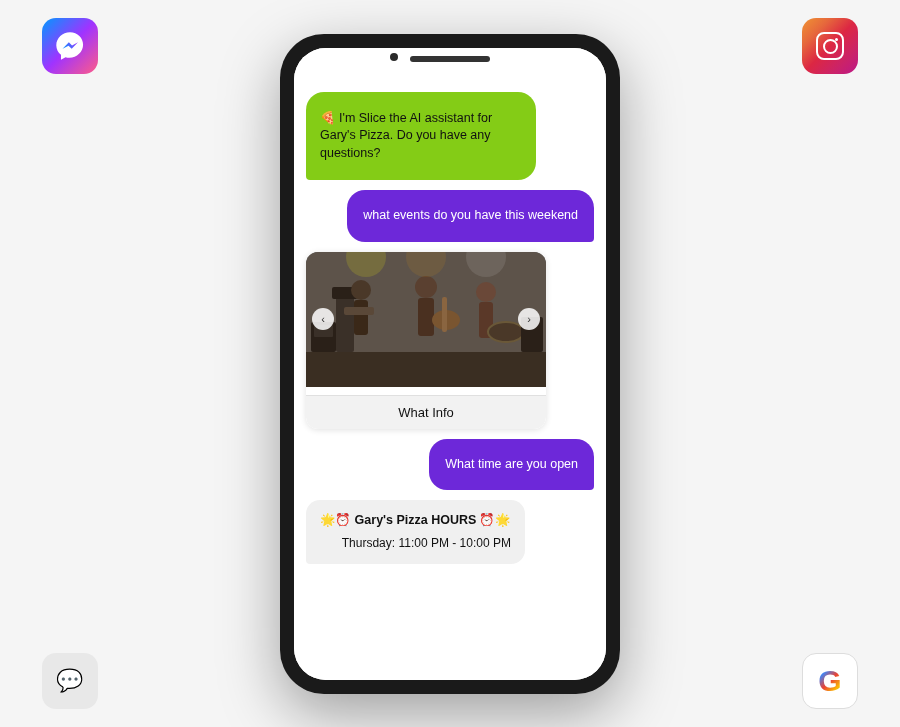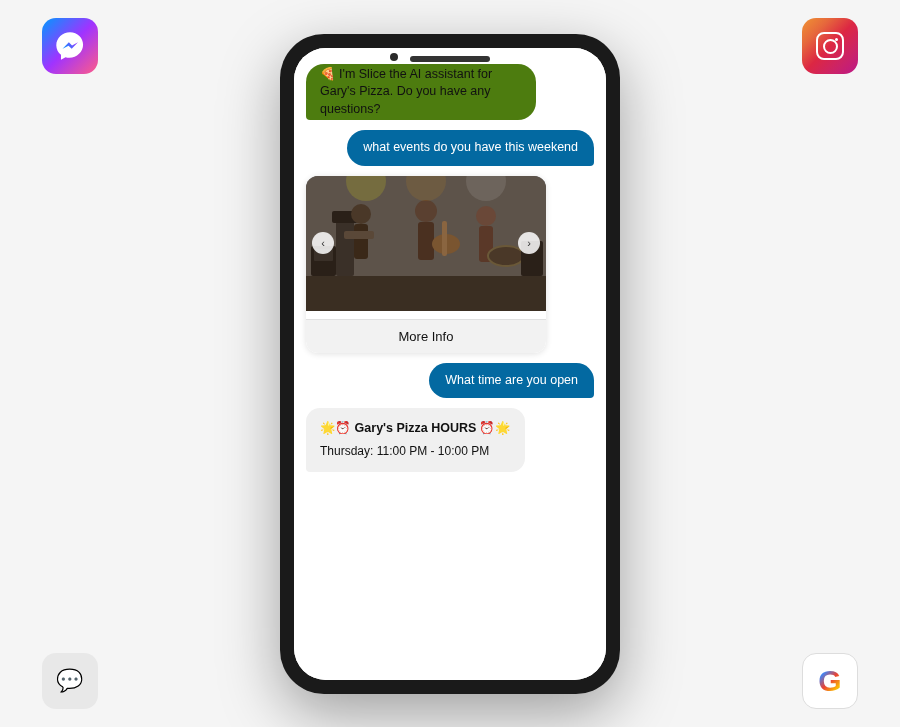--- a/index.html
+++ b/index.html
@@ -130,32 +130,33 @@
     .msg-received {
       align-self: flex-start;
       max-width: 80%;
     }
 
     .msg-sent {
       align-self: flex-end;
     }
 
     .bubble-received {
-      background: #4d7c0f;
+      background: #84cc16;
       border-radius: 18px 18px 18px 4px;
-      padding: 2px 14px;
+      padding: 18px 14px;
       font-size: 12.5px;
       color: #111;
       line-height: 1.4;
+      margin-top: 28px;
     }
 
     .bubble-sent {
-      background: #0369a1;
+      background: #6d28d9;
       border-radius: 18px 18px 4px 18px;
-      padding: 9px 16px;
+      padding: 17px 16px;
       font-size: 12.5px;
       color: #fff;
       line-height: 1.4;
     }
 
     
     .event-card {
       background: #fff;
       border-radius: 12px;
       overflow: hidden;
@@ -227,20 +228,21 @@
     
     .hours-card {
       background: #f0f0f0;
       border-radius: 14px 14px 14px 4px;
       padding: 10px 14px;
       font-size: 12px;
       color: #111;
       line-height: 1.7;
       max-width: 78%;
       align-self: flex-start;
+      text-align: right;
     }
 
     .hours-header {
       font-weight: 600;
       font-size: 12.5px;
       margin-bottom: 2px;
     }
 
     
     .ig-inner {
@@ -373,21 +375,21 @@
               <circle cx="120" cy="5" r="20" fill="orange" opacity="0.1"></circle>
               <circle cx="180" cy="5" r="20" fill="white" opacity="0.1"></circle>
 
               <rect x="5" y="70" width="25" height="30" fill="#2a2018" rx="2"></rect>
               <rect x="8" y="73" width="19" height="12" fill="#3a3028" rx="1"></rect>
               <rect x="215" y="65" width="22" height="35" fill="#2a2018" rx="2"></rect>
             </svg>
             <div class="carousel-btn carousel-btn-left">‹</div>
             <div class="carousel-btn carousel-btn-right">›</div>
           </div>
-          <button class="more-info-btn">More Info</button>
+          <button class="more-info-btn">What Info</button>
         </div>
 
         <div class="msg-sent">
           <div class="bubble-sent">
             <span>What time are you open</span>
           </div>
         </div>
 
         <div class="hours-card">
           <div class="hours-header">🌟⏰ Gary's Pizza HOURS ⏰🌟</div>

